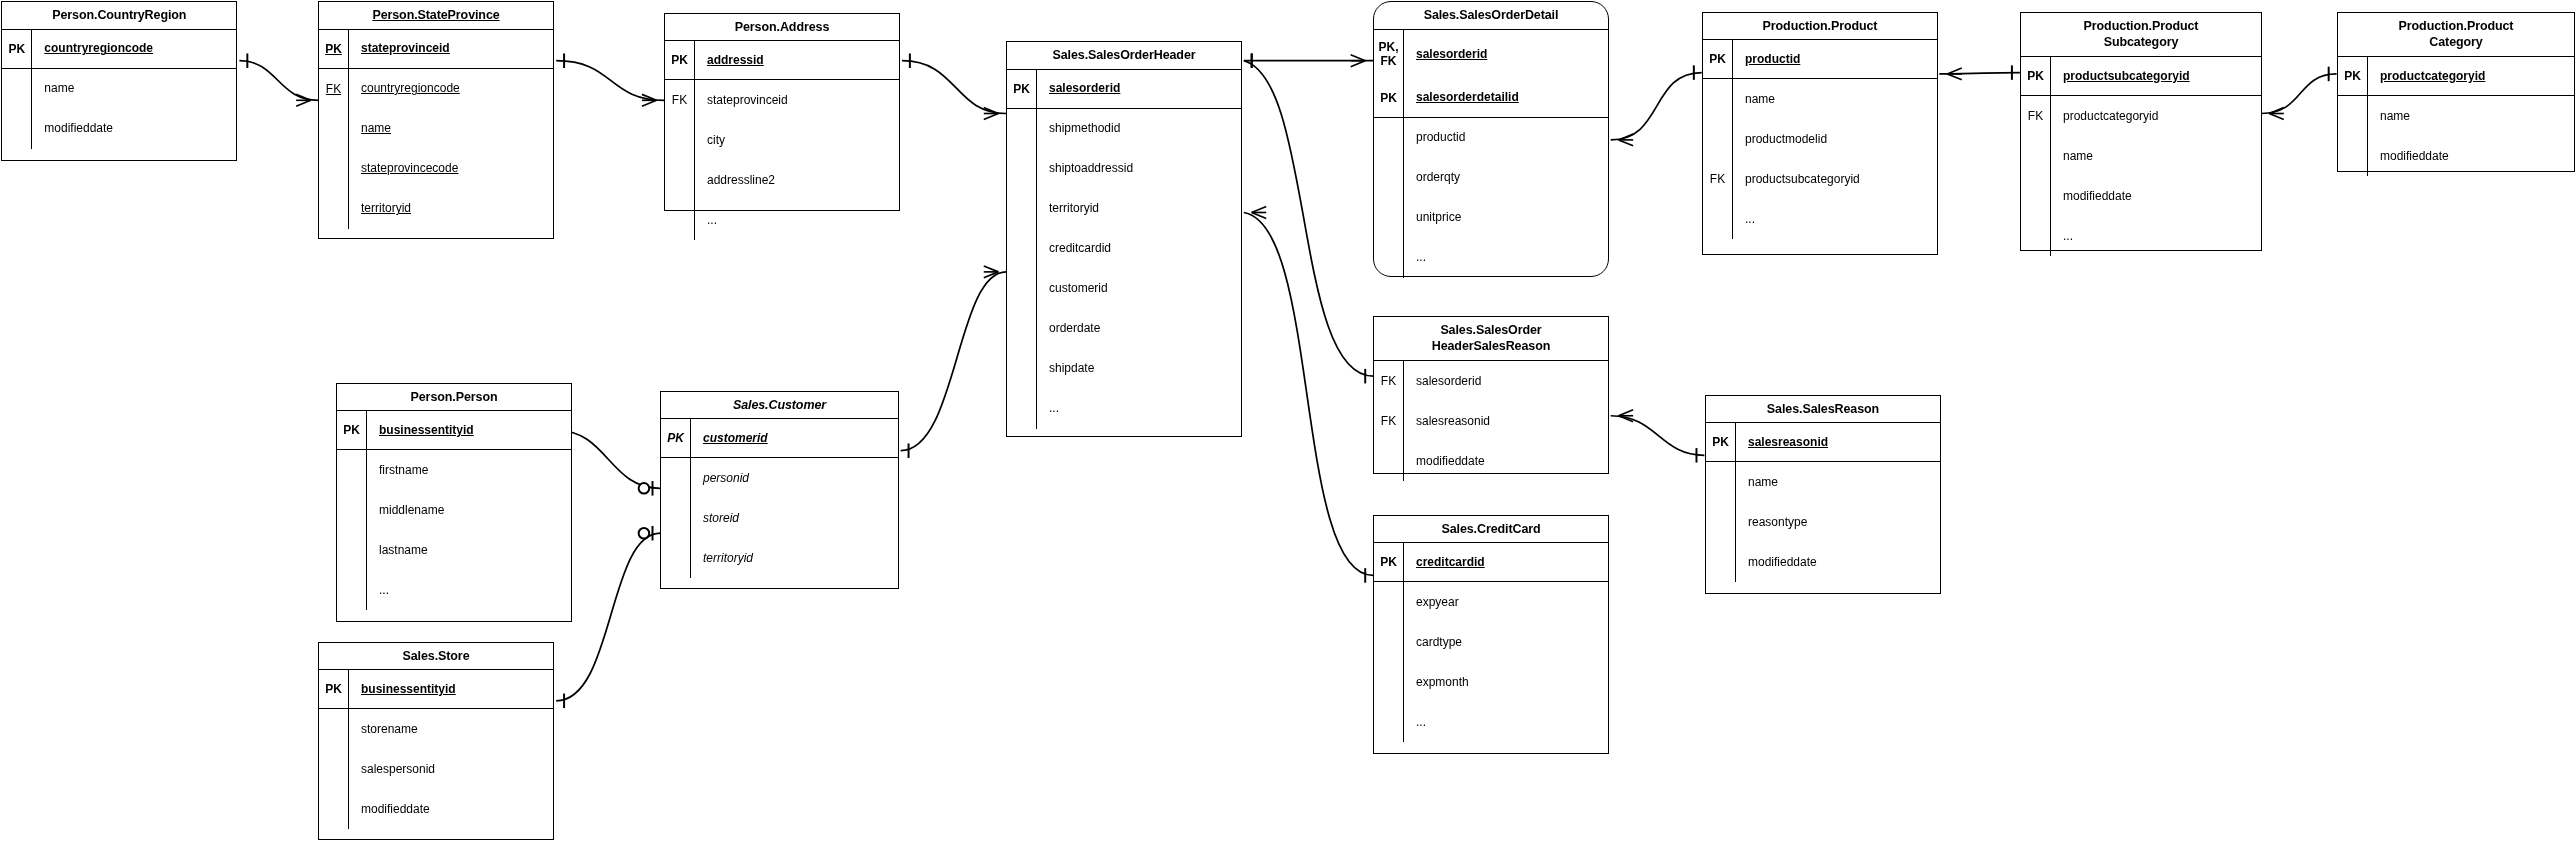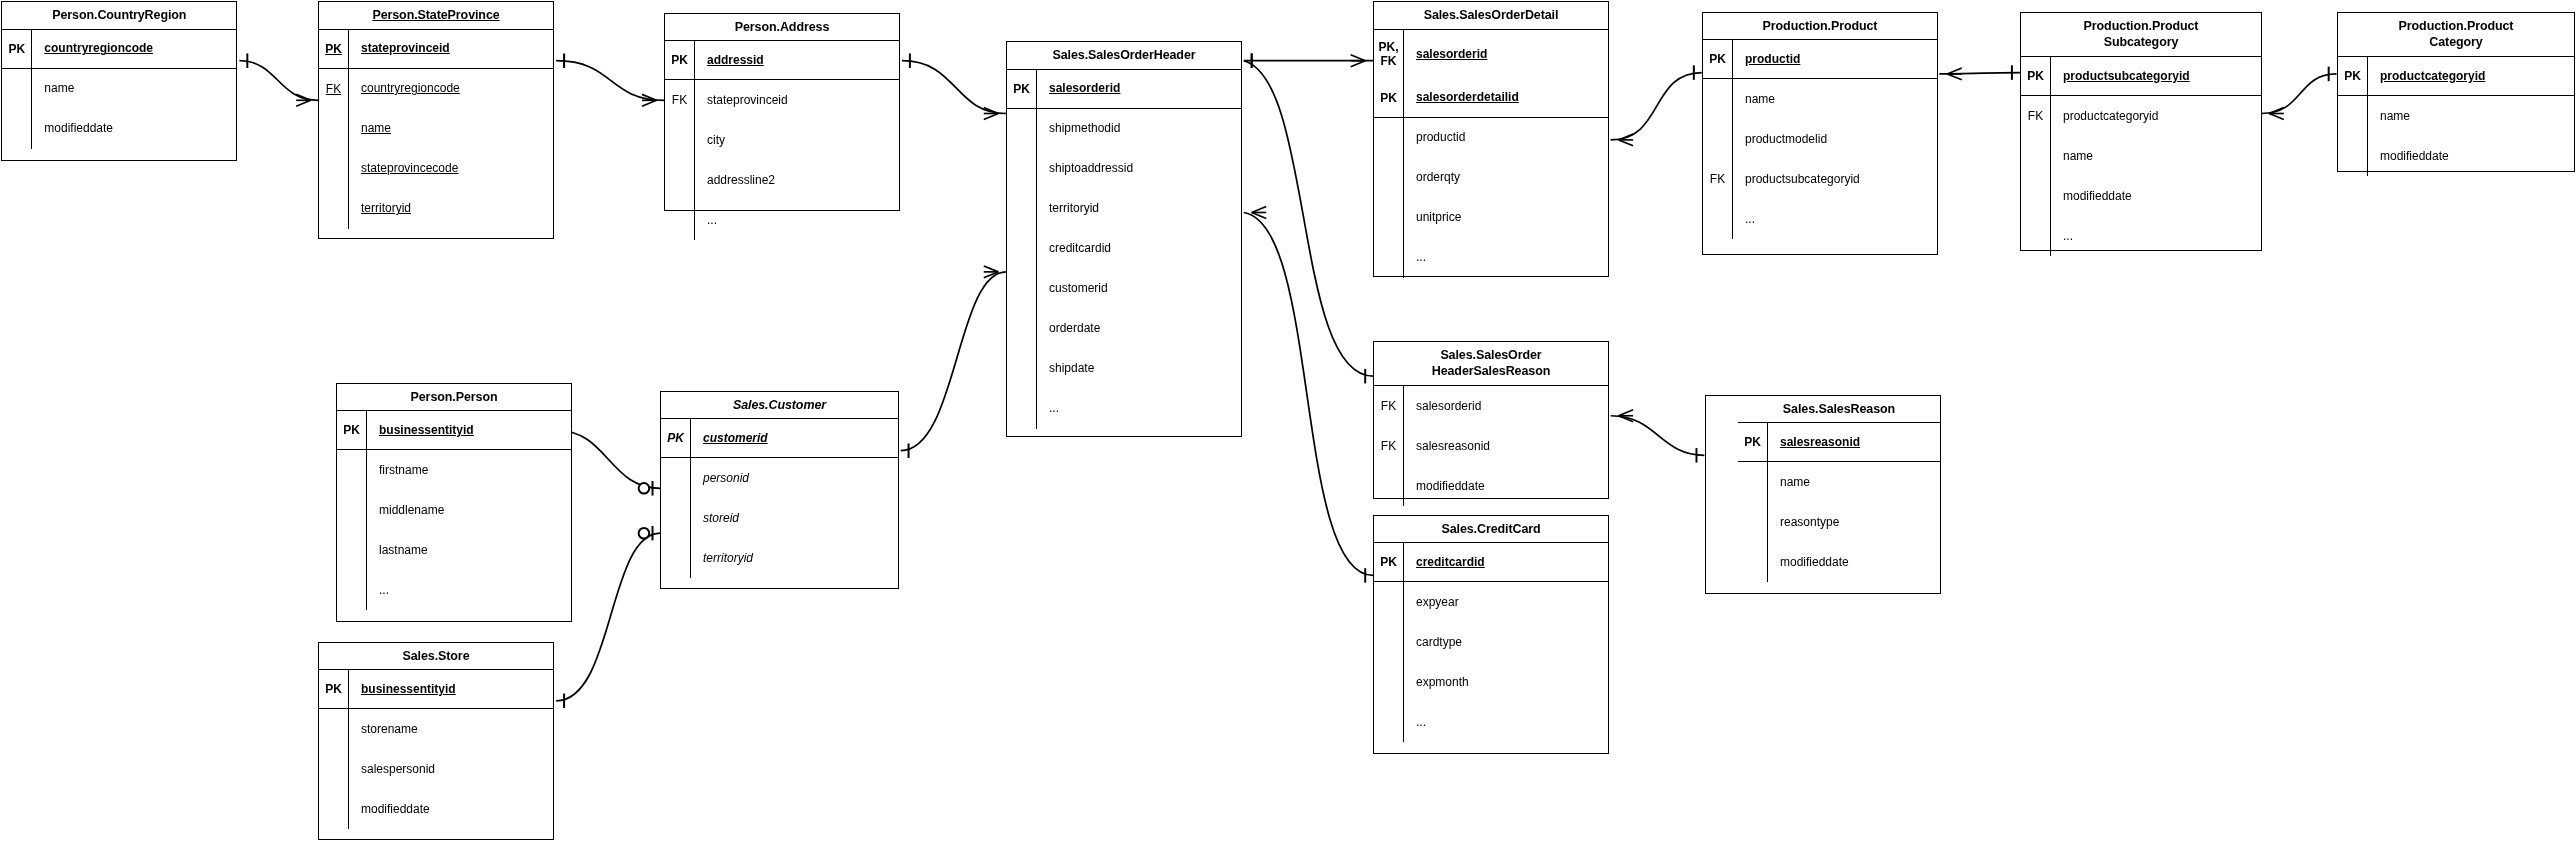--- a/index.html
+++ b/index.html
@@ -269,21 +269,21 @@
         <div class="attr-row">
           <div class="attr-key"></div>
           <div class="attr-name">shipdate</div>
         </div>
         <div class="attr-row">
           <div class="attr-key"></div>
           <div class="attr-name">...</div>
         </div>
       </div>
     </div>
-    <div class="entity" style="left: 1373px; top: 1.3px; width: 236px; height: 276px;">
+    <div class="entity" style="left: 1373px; top: 1.3px; width: 236px; height: 276px; border-radius: 18px;">
       <div class="ent-title">Sales.SalesOrderDetail</div>
       <div class="ent-section sec-pk">
         <div class="attr-row tall">
           <div class="attr-key pk">PK,
 FK</div>
           <div class="attr-name pk">salesorderid</div>
         </div>
         <div class="attr-row">
           <div class="attr-key pk">PK</div>
           <div class="attr-name pk">salesorderdetailid</div>
@@ -449,39 +449,39 @@
         <div class="attr-row">
           <div class="attr-key"></div>
           <div class="attr-name">salespersonid</div>
         </div>
         <div class="attr-row">
           <div class="attr-key"></div>
           <div class="attr-name">modifieddate</div>
         </div>
       </div>
     </div>
-    <div class="entity" style="left: 1373px; top: 316px; width: 236px; height: 158px; margin-top: 25px;">
+    <div class="entity" style="left: 1373px; top: 316px; width: 236px; height: 158px;">
       <div class="ent-title">Sales.SalesOrder
 HeaderSalesReason</div>
       <div class="ent-section sec-attrs">
         <div class="attr-row">
           <div class="attr-key">FK</div>
           <div class="attr-name">salesorderid</div>
         </div>
         <div class="attr-row">
           <div class="attr-key">FK</div>
           <div class="attr-name">salesreasonid</div>
         </div>
         <div class="attr-row">
           <div class="attr-key"></div>
           <div class="attr-name">modifieddate</div>
         </div>
       </div>
     </div>
-    <div class="entity" style="left: 1705px; top: 395px; width: 236px; height: 199px; padding-left: 32px;">
+    <div class="entity" style="left: 1705px; top: 395px; width: 236px; height: 199px;">
       <div class="ent-title">Sales.SalesReason</div>
       <div class="ent-section sec-pk">
         <div class="attr-row">
           <div class="attr-key pk">PK</div>
           <div class="attr-name pk">salesreasonid</div>
         </div>
       </div>
       <div class="ent-section sec-attrs">
         <div class="attr-row">
           <div class="attr-key"></div>

